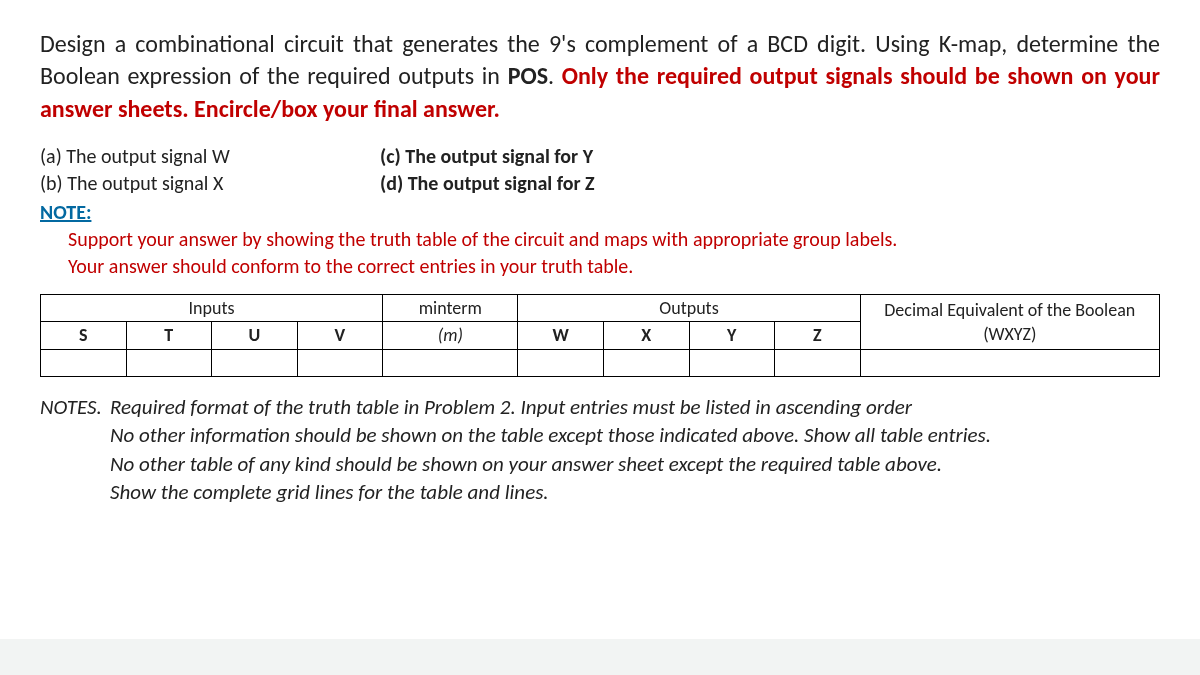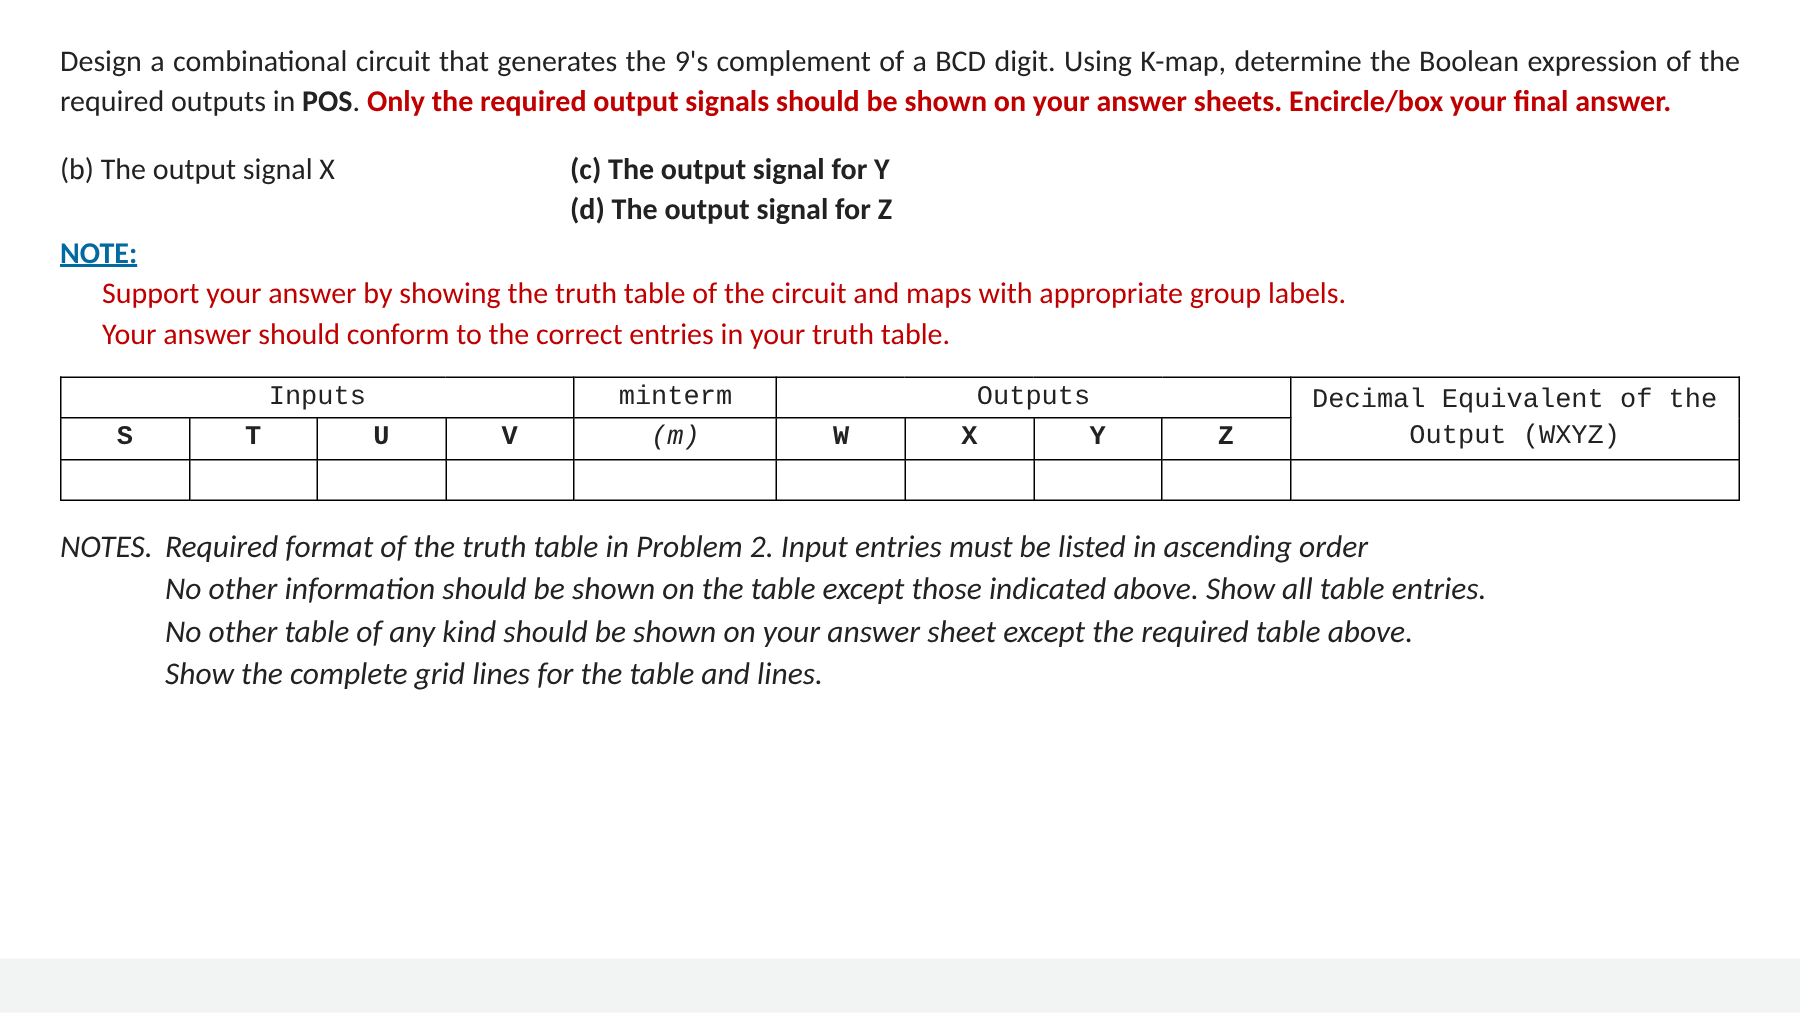--- a/index.html
+++ b/index.html
@@ -14,21 +14,21 @@
     height: 675px;
     background: #fff;
   }
   .row { display: flex; }
   .label-col {
     flex: 0 0 122px;
     font-weight: 700;
     font-size: 20px;
   }
   .body-col { flex: 1; }
-  .desc { text-align: justify; font-size: 20px; }
+  .desc { text-align: justify; font-size: 24px; }
   .red { color: #c00000; }
   .bold { font-weight: 700; }
   .parts {
     display: flex;
     margin-top: 18px;
     font-size: 20px;
   }
   .parts .colA { flex: 0 0 340px; }
   .parts .colB { flex: 1; font-weight: 700; }
   .note-head {
@@ -47,21 +47,20 @@
     border-collapse: collapse;
     width: 100%;
     margin-top: 14px;
     font-size: 18px;
   }
   th, td {
     border: 1px solid #000;
     padding: 1px 6px;
     text-align: center;
     font-weight: 400;
-    font-family: Liberation Mono, monospace;
   }
   .ital { font-style: italic; }
   .notes2 {
     font-style: italic;
     font-size: 21px;
     margin-top: 16px;
     line-height: 1.35;
   }
   .notes2 .first { display: flex; }
   .notes2 .lead { flex: 0 0 70px; }
@@ -77,41 +76,42 @@
 <body>
 
 <div class="row">
   <div class="body-col">
     <div class="desc">
       <span>Design a combinational circuit that generates the 9's complement of a BCD digit. Using K-map, determine the Boolean expression of the required outputs in </span><span class="bold">POS</span><span>. </span><span class="red bold">Only the required output signals should be shown on your answer sheets. Encircle/box your final answer.</span>
     </div>
 
     <div class="parts">
       <div class="colA">
+        <div>(a) The output signal W</div>
         <div>(b) The output signal X</div>
       </div>
       <div class="colB">
         <div>(c) The output signal for Y</div>
         <div>(d) The output signal for Z</div>
       </div>
     </div>
 
     <div class="note-head">NOTE:</div>
     <div class="note-body">
       <div>Support your answer by showing the truth table of the circuit and maps with appropriate group labels.</div>
       <div>Your answer should conform to the correct entries in your truth table.</div>
     </div>
 
     <table>
       <tbody>
           <tr>
         <td colspan="4">Inputs</td>
         <td>minterm</td>
         <td colspan="4">Outputs</td>
-        <td rowspan="2" style="width:210px">Decimal Equivalent of the Output (WXYZ)</td>
+        <td rowspan="2" style="width:210px">Decimal Equivalent of the Boolean (WXYZ)</td>
       </tr>
       <tr>
         <td style="width:60px" class="bold">S</td>
         <td style="width:60px" class="bold">T</td>
         <td style="width:60px" class="bold">U</td>
         <td style="width:60px" class="bold">V</td>
         <td style="width:95px" class="ital">(m)</td>
         <td style="width:60px" class="bold">W</td>
         <td style="width:60px" class="bold">X</td>
         <td style="width:60px" class="bold">Y</td>

